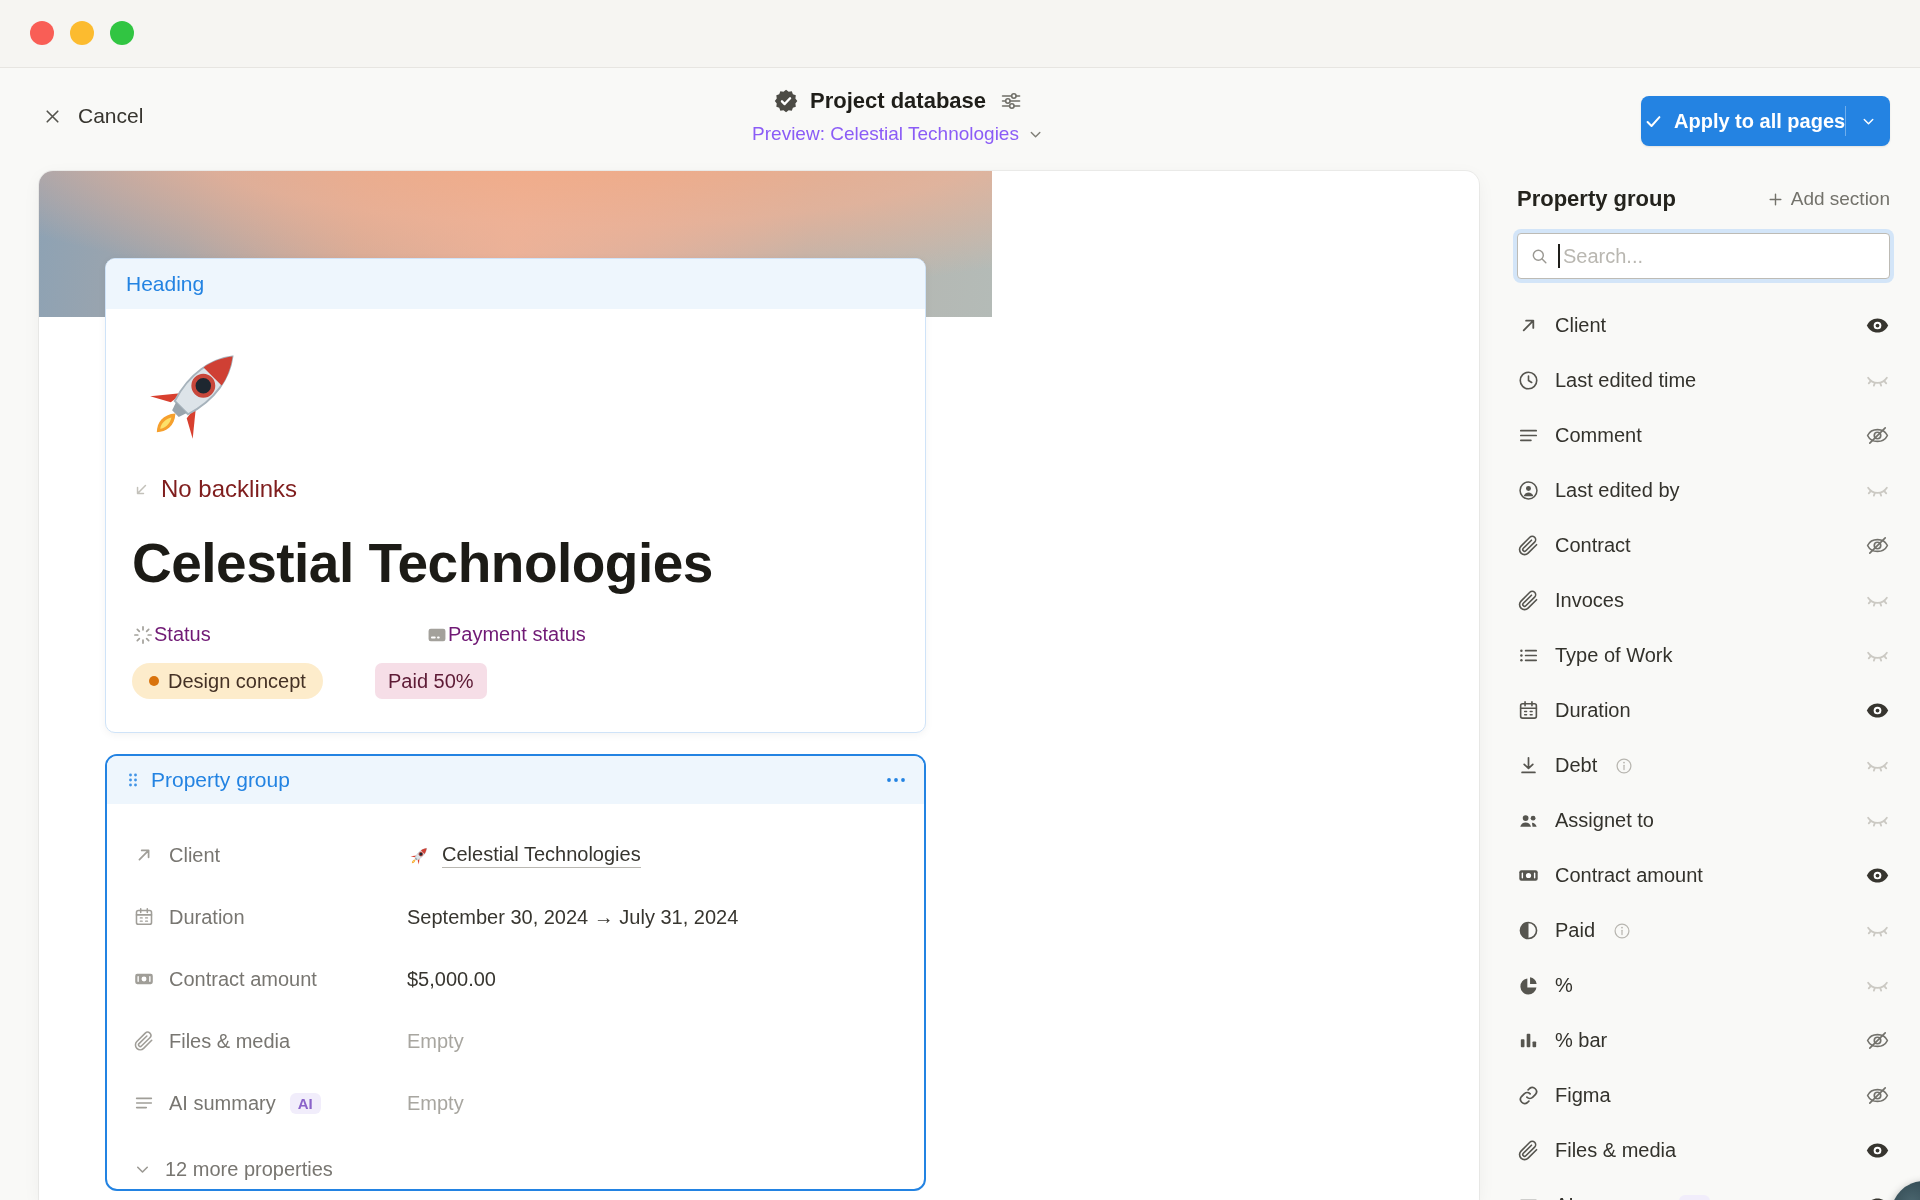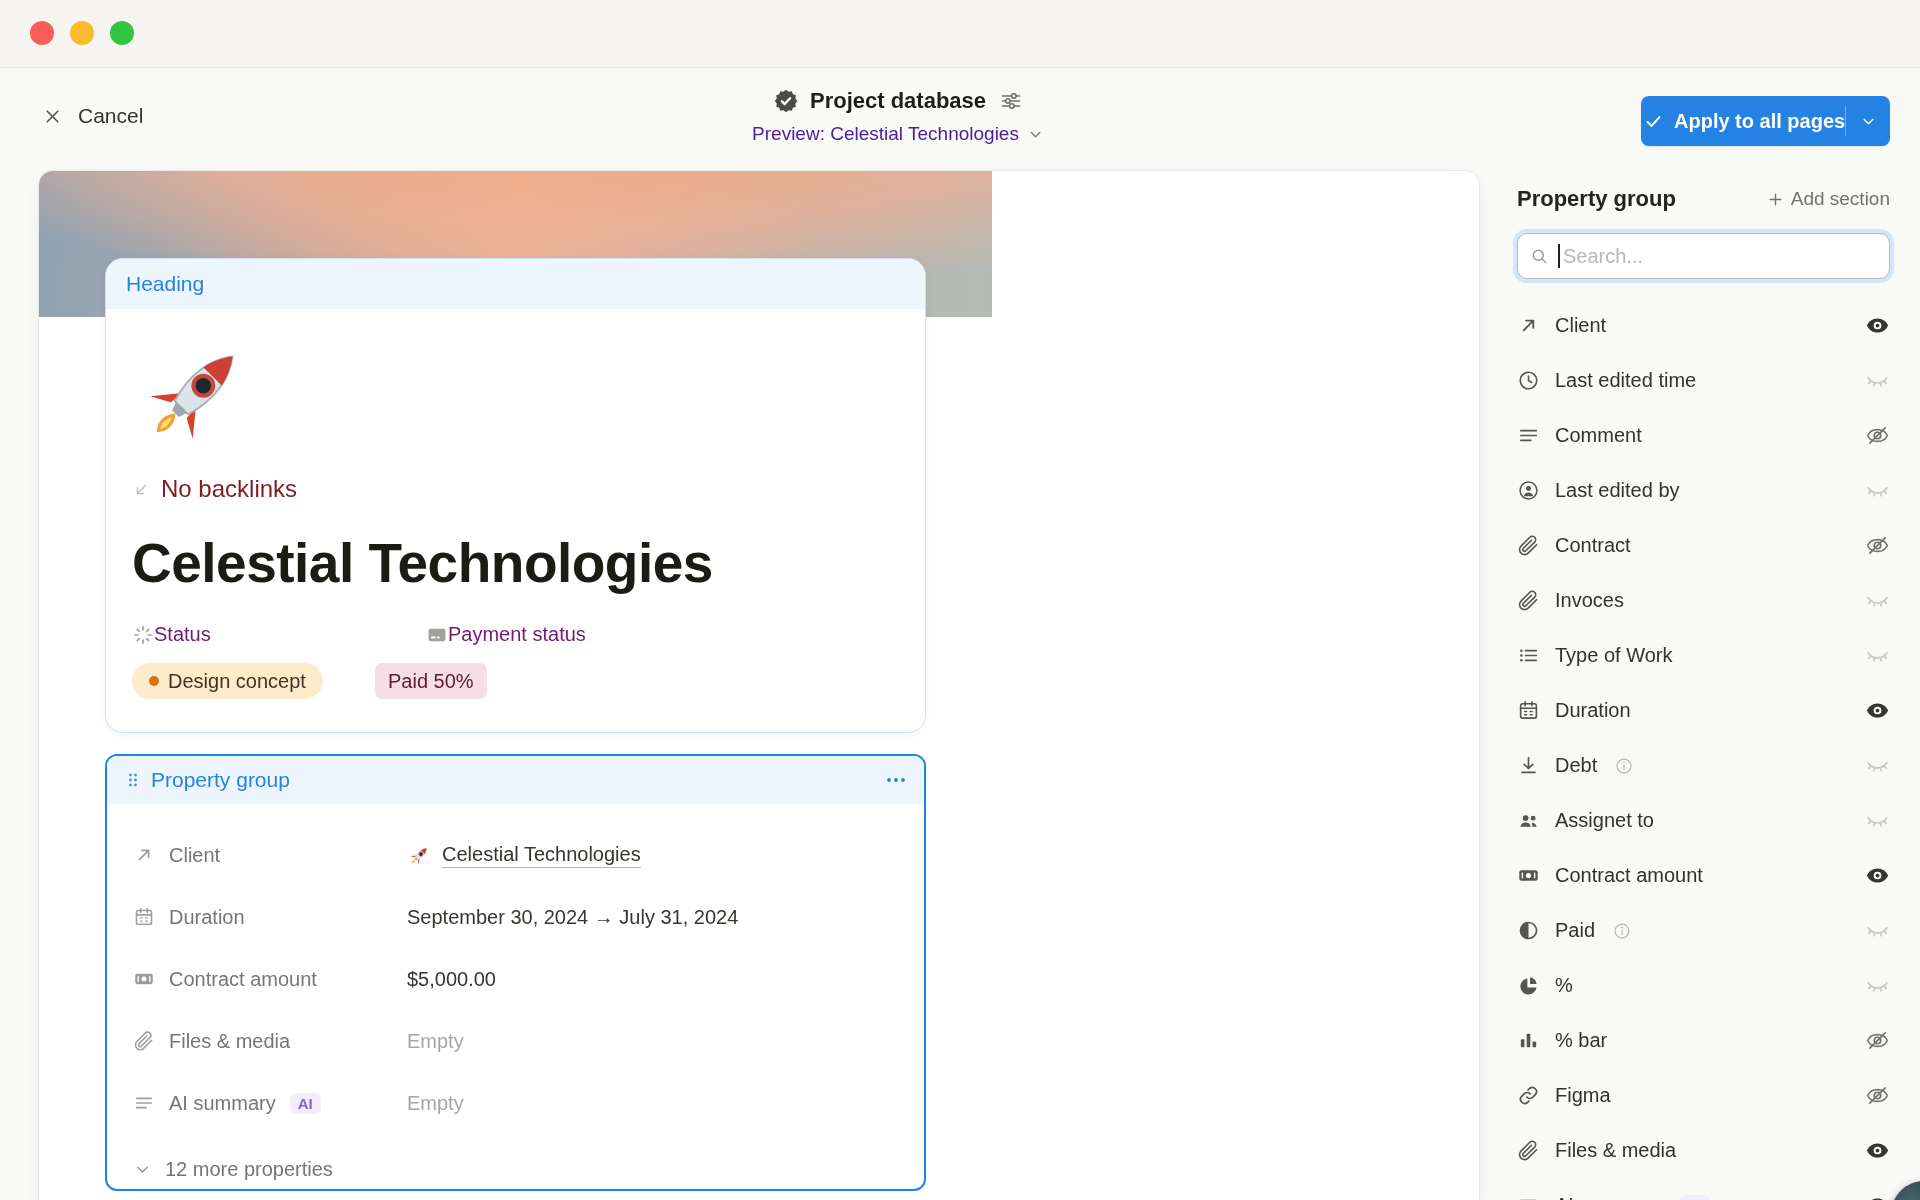--- a/index.html
+++ b/index.html
@@ -17,40 +17,40 @@
   .tl{position:absolute;top:21px;width:24px;height:24px;border-radius:50%;}
 
   
   .cancel{position:absolute;left:42px;top:104px;display:flex;align-items:center;gap:15px;font-size:21px;color:#37352f;cursor:default;}
   .cancel .ic{width:21px;height:21px;color:#54534d;}
   .title-block{position:absolute;left:898px;top:88px;transform:translateX(-50%);text-align:center;}
   .title-row{display:flex;align-items:center;justify-content:center;gap:11px;}
   .badge-ic{width:26px;height:26px;color:#4c4b45;}
   .doc-title{font-size:22px;font-weight:700;color:#1f1e19;white-space:nowrap;}
   .sliders-ic{width:24px;height:24px;color:#6f6e67;margin-left:2px;}
-  .preview-row{margin-top:9px;display:flex;align-items:center;justify-content:center;gap:8px;font-size:19px;color:#4c1d95;white-space:nowrap;}
+  .preview-row{margin-top:9px;display:flex;align-items:center;justify-content:center;gap:8px;font-size:19px;color:#8b5cf6;white-space:nowrap;}
   .preview-row .ic{width:17px;height:17px;color:#7f7e76;}
   .apply-btn{position:absolute;left:1641px;top:96px;width:249px;height:50px;background:#2483e2;border-radius:8px;color:#fff;display:flex;align-items:center;box-sizing:border-box;padding-left:3px;box-shadow:0 1px 2px rgba(15,15,15,.1);}
   .apply-btn .check{width:19px;height:19px;color:#fff;}
   .apply-label{font-size:20px;font-weight:600;margin-left:11px;white-space:nowrap;}
   .apply-div{width:1px;height:30px;background:rgba(255,255,255,.35);margin-left:auto;}
   .apply-chev{width:44px;display:flex;align-items:center;justify-content:center;}
   .apply-chev .ic{width:17px;height:17px;color:#fff;}
 
   
   .canvas{position:absolute;left:39px;top:171px;width:1440px;height:1029px;background:#fff;border-radius:14px 14px 0 0;box-shadow:0 0 0 1px rgba(15,15,15,.05),0 5px 18px rgba(15,15,15,.05);}
   .cover{position:absolute;left:0;top:0;width:953px;height:146px;border-top-left-radius:14px;
     background:
       radial-gradient(120% 190% at 58% -35%, rgba(243,167,126,.95) 0%, rgba(240,177,148,.72) 38%, rgba(240,177,148,0) 64%),
       linear-gradient(97deg,#8da2b4 0%,#a4a6aa 16%,#d2aa97 34%,#e9b29b 50%,#d7b1a2 63%,#b5b4af 80%,#b4bbb7 100%);
   }
   .add-panel{position:absolute;left:1097px;top:52px;height:56px;border-radius:28px;background:#e9f2fc;color:#2383e2;display:flex;align-items:center;gap:10px;padding:0 26px;font-size:20px;font-weight:500;}
   .add-panel .ic{width:19px;height:19px;}
 
-  .heading-card{position:absolute;left:66px;top:87px;width:821px;height:475px;box-sizing:border-box;background:#fff;border:1.5px solid #cfe3f8;border-radius:18px;overflow:hidden;box-shadow:0 2px 8px rgba(0,0,0,.05);}
+  .heading-card{position:absolute;left:66px;top:87px;width:821px;height:475px;box-sizing:border-box;background:#fff;border:1.5px solid #cfe3f8;border-radius:10px;overflow:hidden;box-shadow:0 2px 8px rgba(0,0,0,.05);}
   .band{height:50px;background:#eef6fd;display:flex;align-items:center;padding:0 20px;color:#2383e2;font-size:21px;font-weight:500;box-sizing:border-box;}
   .hbody{position:relative;padding:0 26px;}
   .rocket-big{width:128px;height:128px;margin-top:20px;}
   .rocket-big svg{width:100%;height:100%;overflow:visible;}
   .backlinks{margin-top:14px;display:flex;align-items:center;gap:10px;font-size:24px;color:#7f1d1d;}
   .backlinks .ic{width:19px;height:19px;color:#c3c1ba;}
   .page-title{margin-top:28px;font-size:55px;font-weight:800;letter-spacing:-.5px;color:#1c1b16;}
   .meta-labels{position:relative;margin-top:28px;height:26px;}
   .meta-label{position:absolute;top:0;display:flex;align-items:center;gap:0;font-size:20px;color:#701a75;white-space:nowrap;}
   .meta-label .ic{width:22px;height:22px;color:#a3a19b;}
@@ -77,21 +77,21 @@
   .ai-badge{background:#f1edfb;color:#8a63c9;font-size:15px;font-weight:600;padding:3px 8px;border-radius:6px;line-height:1;}
   .more-row{margin-top:24px;margin-left:26px;display:flex;align-items:center;gap:13px;font-size:20px;color:#787671;}
   .more-row .ic{width:19px;height:19px;color:#9b9993;}
 
   
   .sidebar{position:absolute;left:1517px;top:186px;width:373px;}
   .sb-head{display:flex;align-items:center;}
   .sb-title{font-size:22px;font-weight:700;color:#24231d;}
   .add-section{margin-left:auto;display:flex;align-items:center;gap:7px;font-size:19px;color:#73726b;}
   .add-section .ic{width:17px;height:17px;}
-  .search{margin-top:21px;height:46px;box-sizing:border-box;border:1px solid #bdbbb5;border-radius:10px;background:#fff;box-shadow:0 0 0 4px #d3e5f8;display:flex;align-items:center;padding:0 12px;}
+  .search{margin-top:21px;height:46px;box-sizing:border-box;border:1px solid #bdbbb5;border-radius:4px;background:#fff;box-shadow:0 0 0 4px #d3e5f8;display:flex;align-items:center;padding:0 12px;}
   .search .ic{width:19px;height:19px;color:#9a9892;}
   .caret{width:2px;height:24px;background:#1f1e1a;margin-left:9px;}
   .search input{border:none;outline:none;flex:1;font-size:20px;font-family:inherit;color:#37352f;background:transparent;margin-left:3px;padding:0;}
   .search input::placeholder{color:#b9b7b1;}
   .sb-list{margin-top:19px;}
   .srow{height:55px;display:flex;align-items:center;gap:15px;}
   .srow .sic{width:23px;height:23px;color:#56554f;}
   .slabel{font-size:20px;color:#33322c;white-space:nowrap;}
   .srow .iic{width:20px;height:20px;color:#b8b6b0;margin-left:2px;}
   .srow .eic{width:25px;height:25px;margin-left:auto;}

